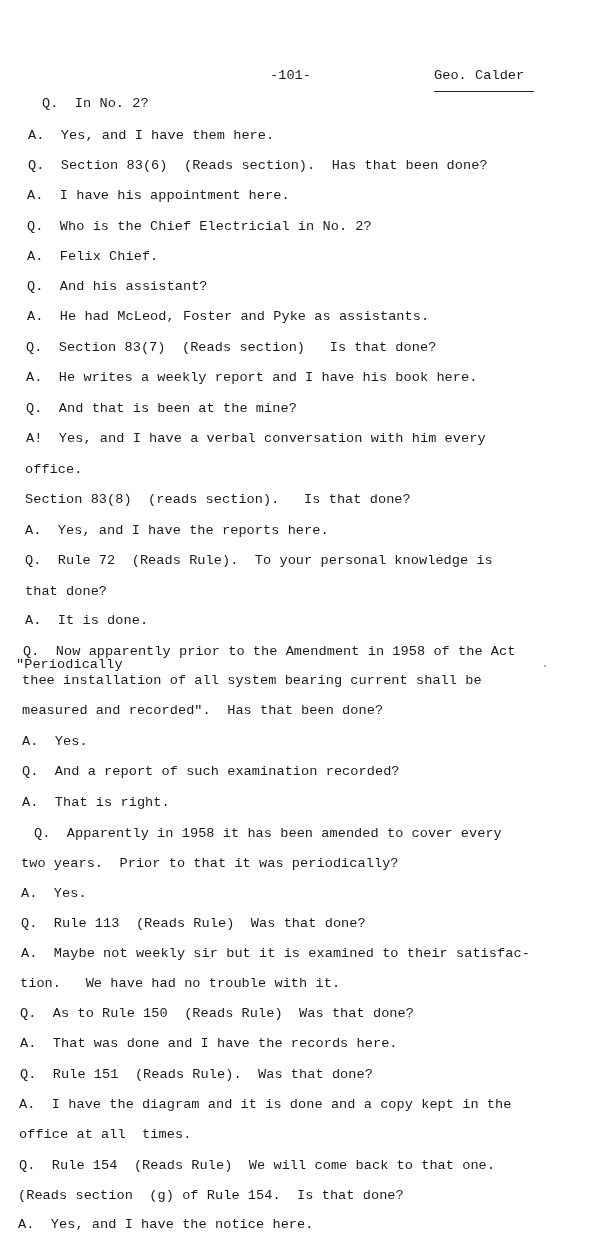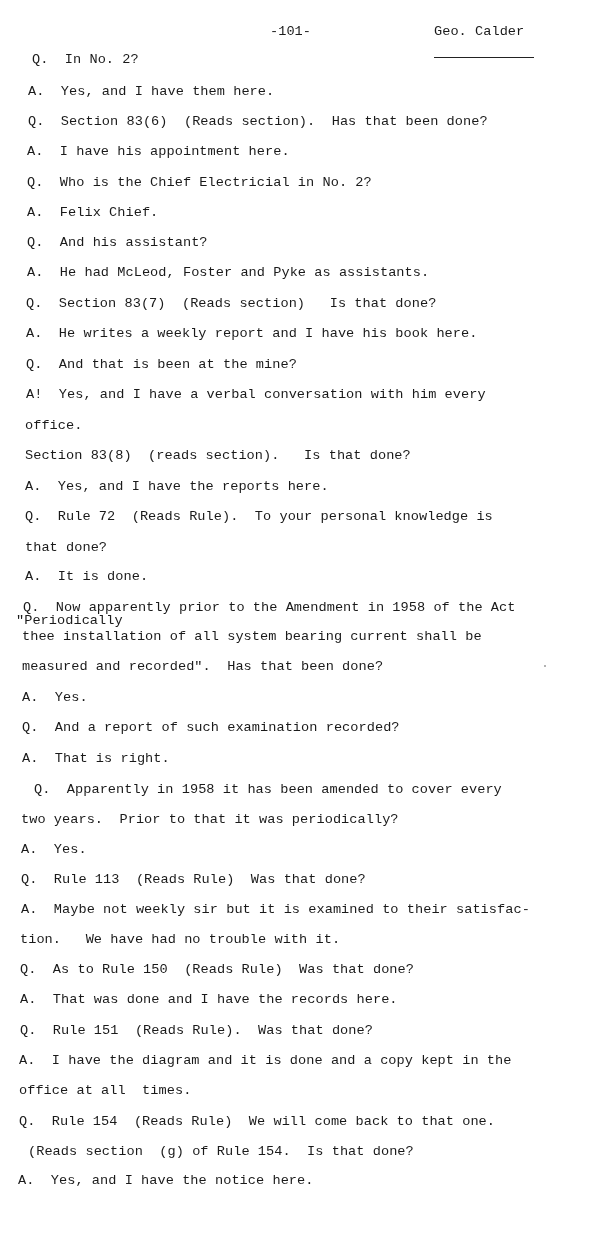--- a/index.html
+++ b/index.html
@@ -6,33 +6,34 @@
   body { width: 600px; height: 1238px; position: relative; overflow: hidden; }
   .page { position: absolute; left: 0; top: 0; width: 600px; height: 1238px; background: #fff; }
   .line {
     position: absolute;
     font-family: "Liberation Mono", "DejaVu Sans Mono", monospace;
     font-size: 13.6px;
     color: #1a1a1a;
     white-space: pre;
     line-height: 16px;
     letter-spacing: 0.05px;
+    margin-top: 44px;
   }
   .page-num { left: 270px; top: 24px; }
-  .witness { left: 434px; top: 24px; border-bottom: 1.5px solid #222; padding-bottom: 17px; padding-right: 10px; }
+  .witness { left: 434px; top: 24px; border-bottom: 1.5px solid #222; padding-bottom: 7px; padding-right: 10px; }
   .smudge { position: absolute; left: 544px; top: 665px; width: 2px; height: 2px; background: #999; border-radius: 1px; }
 </style>
 </head>
 <body>
 
 <div class="page">
   <div class="line page-num">-101-</div>
   <div class="line witness">Geo. Calder</div>
   <div id="lines-container">
-      <div class="line" style="left: 32px; top: 52px;">Q.  In No. 2?</div>
+      <div class="line" style="left: 42px; top: 52px;">Q.  In No. 2?</div>
       <div class="line" style="left: 28px; top: 84px;">A.  Yes, and I have them here.</div>
       <div class="line" style="left: 28px; top: 114px;">Q.  Section 83(6)  (Reads section).  Has that been done?</div>
       <div class="line" style="left: 27px; top: 144px;">A.  I have his appointment here.</div>
       <div class="line" style="left: 27px; top: 175px;">Q.  Who is the Chief Electricial in No. 2?</div>
       <div class="line" style="left: 27px; top: 205px;">A.  Felix Chief.</div>
       <div class="line" style="left: 27px; top: 235px;">Q.  And his assistant?</div>
       <div class="line" style="left: 27px; top: 265px;">A.  He had McLeod, Foster and Pyke as assistants.</div>
       <div class="line" style="left: 26px; top: 296px;">Q.  Section 83(7)  (Reads section)   Is that done?</div>
       <div class="line" style="left: 26px; top: 326px;">A.  He writes a weekly report and I have his book here.</div>
       <div class="line" style="left: 26px; top: 357px;">Q.  And that is been at the mine?</div>
@@ -55,17 +56,17 @@
       <div class="line" style="left: 21px; top: 842px;">A.  Yes.</div>
       <div class="line" style="left: 21px; top: 872px;">Q.  Rule 113  (Reads Rule)  Was that done?</div>
       <div class="line" style="left: 21px; top: 902px;">A.  Maybe not weekly sir but it is examined to their satisfac-</div>
       <div class="line" style="left: 20px; top: 932px;">tion.   We have had no trouble with it.</div>
       <div class="line" style="left: 20px; top: 962px;">Q.  As to Rule 150  (Reads Rule)  Was that done?</div>
       <div class="line" style="left: 20px; top: 992px;">A.  That was done and I have the records here.</div>
       <div class="line" style="left: 20px; top: 1023px;">Q.  Rule 151  (Reads Rule).  Was that done?</div>
       <div class="line" style="left: 19px; top: 1053px;">A.  I have the diagram and it is done and a copy kept in the</div>
       <div class="line" style="left: 19px; top: 1083px;">office at all  times.</div>
       <div class="line" style="left: 19px; top: 1114px;">Q.  Rule 154  (Reads Rule)  We will come back to that one.</div>
-      <div class="line" style="left: 28px; top: 1144px;">(Reads section  (g) of Rule 154.  Is that done?</div>
+      <div class="line" style="left: 18px; top: 1144px;">(Reads section  (g) of Rule 154.  Is that done?</div>
       <div class="line" style="left: 18px; top: 1173px;">A.  Yes, and I have the notice here.</div>
     </div>
   <div class="smudge"></div>
 </div>
 
 </body></html>

